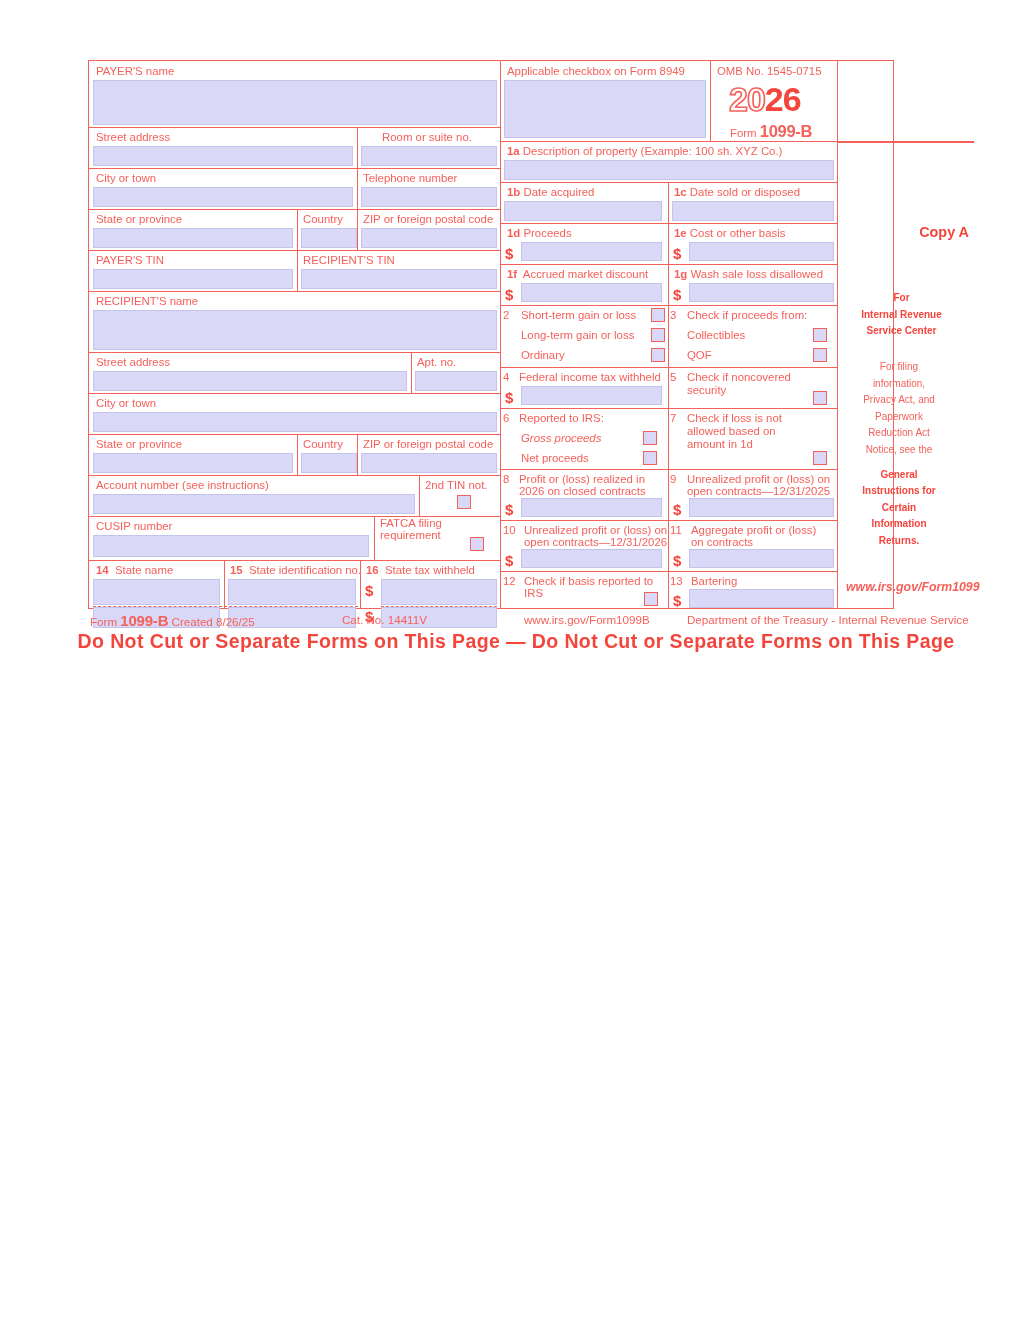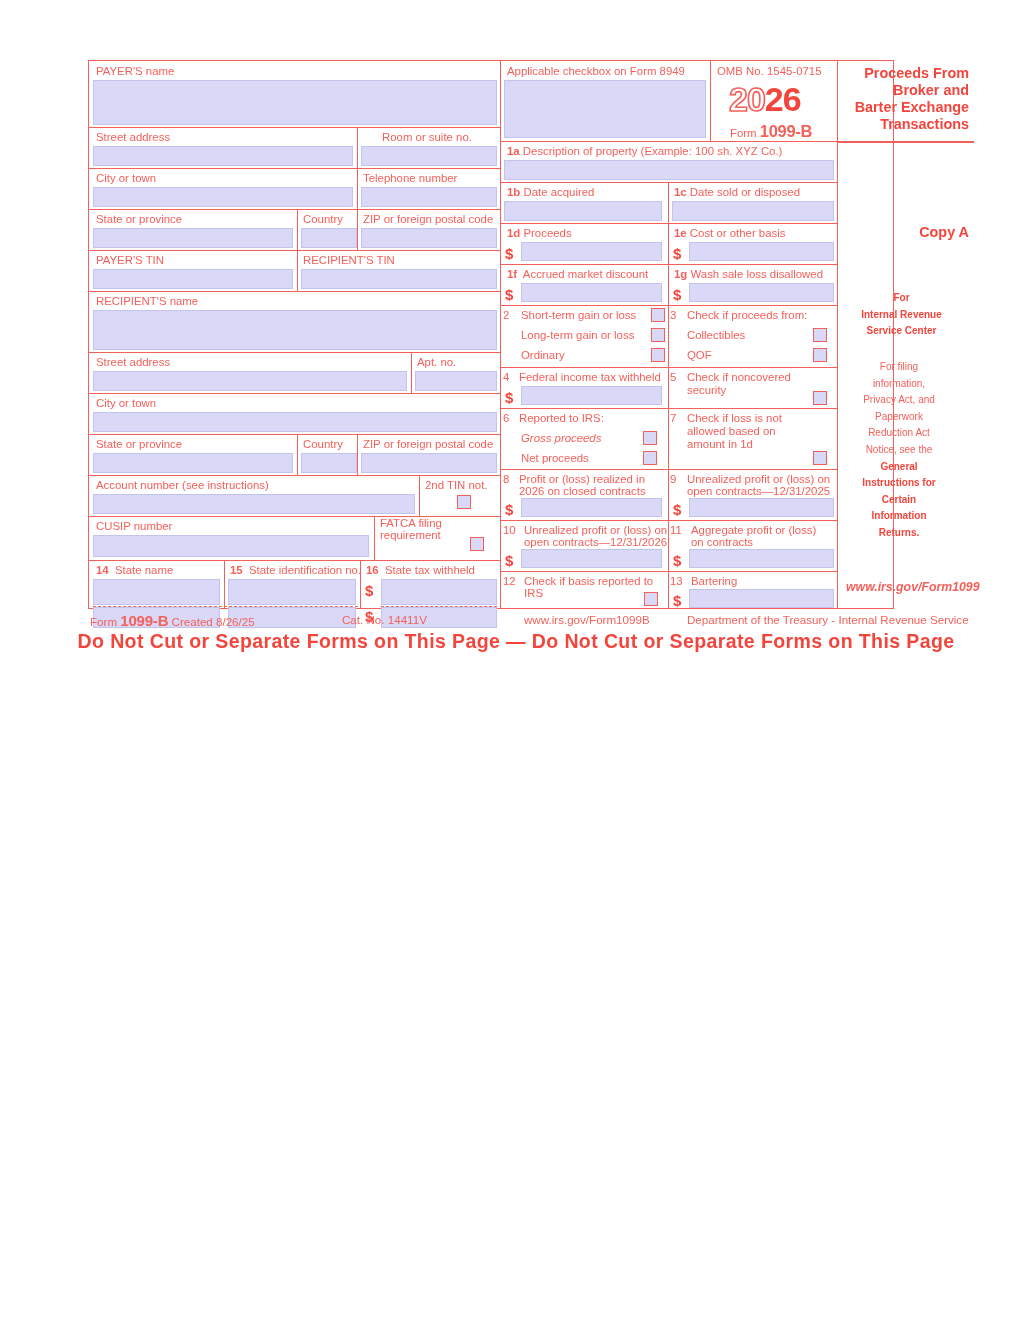--- a/index.html
+++ b/index.html
@@ -214,26 +214,20 @@
 
     <div class="lbl" style="left:418px;top:4px;">Applicable checkbox on Form 8949</div>
     <div class="box" style="left:415px;top:19px;width:202px;height:58px;"></div>
     <div class="vl" style="left:621px;top:0;height:80px;"></div>
 
     <div class="omb" style="left:628px;top:4px;">OMB No. 1545-0715</div>
     <div class="yr" style="left:640px;top:21px;"><span class="hollow">20</span><span class="solid">26</span></div>
     <div class="formno" style="left:641px;top:61px;"><span>Form</span> <b>1099-B</b></div>
     <div class="hl" style="left:411px;top:80px;width:337px;"></div>
 
-    <div class="title" style="left:755px;top:4px;width:125px;">
-      <div>Proceeds From</div>
-      <div>Broker and</div>
-      <div>Barter Exchange</div>
-      <div>Transactions</div>
-    </div>
     <div class="hl2" style="left:748px;top:80px;width:137px;"></div>
 
     <div class="lbl" style="left:418px;top:84px;"><span class="bnum">1a</span> <span>Description of property (Example: 100 sh. XYZ Co.)</span></div>
     <div class="box" style="left:415px;top:99px;width:330px;height:20px;"></div>
     <div class="hl" style="left:411px;top:121px;width:337px;"></div>
 
     <div class="lbl" style="left:418px;top:125px;"><span class="bnum">1b</span> <span>Date acquired</span></div>
     <div class="box" style="left:415px;top:140px;width:158px;height:20px;"></div>
     <div class="vl" style="left:579px;top:121px;height:41px;"></div>
     <div class="lbl" style="left:585px;top:125px;"><span class="bnum">1c</span> <span>Date sold or disposed</span></div>
@@ -343,21 +337,21 @@
       <div style="font-weight:700;color:#f4453c;">Service Center</div>
     </div>
 
     <div class="copytxt" style="left:740px;top:298px;width:140px;">
       <div>For filing</div>
       <div>information,</div>
       <div>Privacy Act, and</div>
       <div>Paperwork</div>
       <div>Reduction Act</div>
       <div>Notice, see the</div>
-      <div style="font-weight:700;color:#f4453c;">General</div>
+      <div style="font-weight:700;color:#f4453c;margin-top:8px;">General</div>
       <div style="font-weight:700;color:#f4453c;">Instructions for</div>
       <div style="font-weight:700;color:#f4453c;">Certain</div>
       <div style="font-weight:700;color:#f4453c;">Information</div>
       <div style="font-weight:700;color:#f4453c;">Returns.</div>
     </div>
 
     <div class="irslink" style="left:757px;top:519px;">www.irs.gov/Form1099</div>
   </div>
 
   <div class="foot" style="left:90px;top:612px;"><span>Form</span> <b>1099-B</b> <span>Created 8/26/25</span></div>

